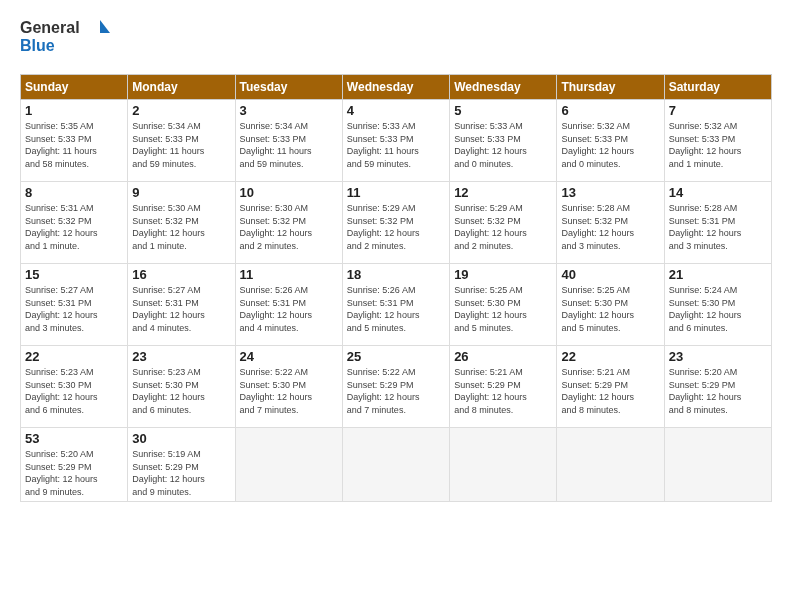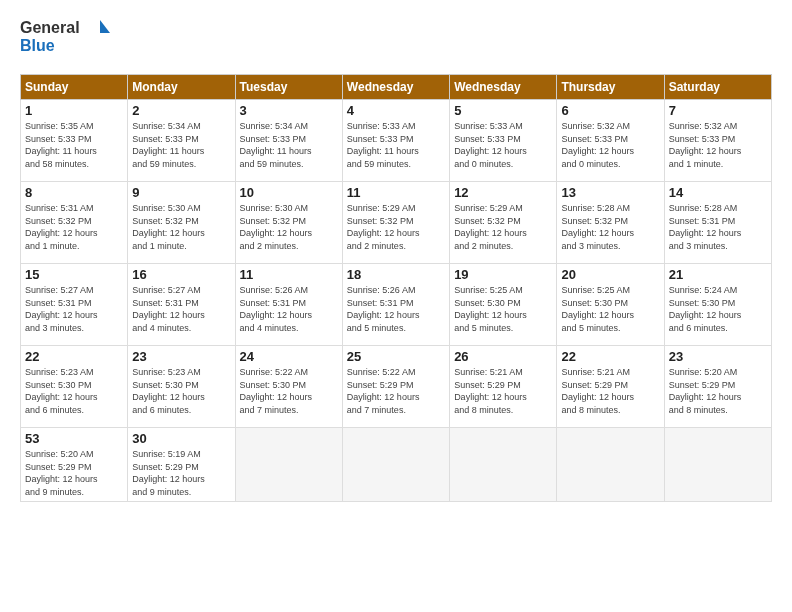--- a/index.html
+++ b/index.html
@@ -185,21 +185,21 @@
           </td>
           <td>
             <span class="day-num">18</span>
             <div class="day-info">Sunrise: 5:26 AM<br>Sunset: 5:31 PM<br>Daylight: 12 hours<br>and 5 minutes.</div>
           </td>
           <td>
             <span class="day-num">19</span>
             <div class="day-info">Sunrise: 5:25 AM<br>Sunset: 5:30 PM<br>Daylight: 12 hours<br>and 5 minutes.</div>
           </td>
           <td>
-            <span class="day-num">20</span>
+            <span class="day-num">40</span>
             <div class="day-info">Sunrise: 5:25 AM<br>Sunset: 5:30 PM<br>Daylight: 12 hours<br>and 5 minutes.</div>
           </td>
           <td>
             <span class="day-num">21</span>
             <div class="day-info">Sunrise: 5:24 AM<br>Sunset: 5:30 PM<br>Daylight: 12 hours<br>and 6 minutes.</div>
           </td>
         </tr>
         <tr>
           <td>
             <span class="day-num">22</span>

